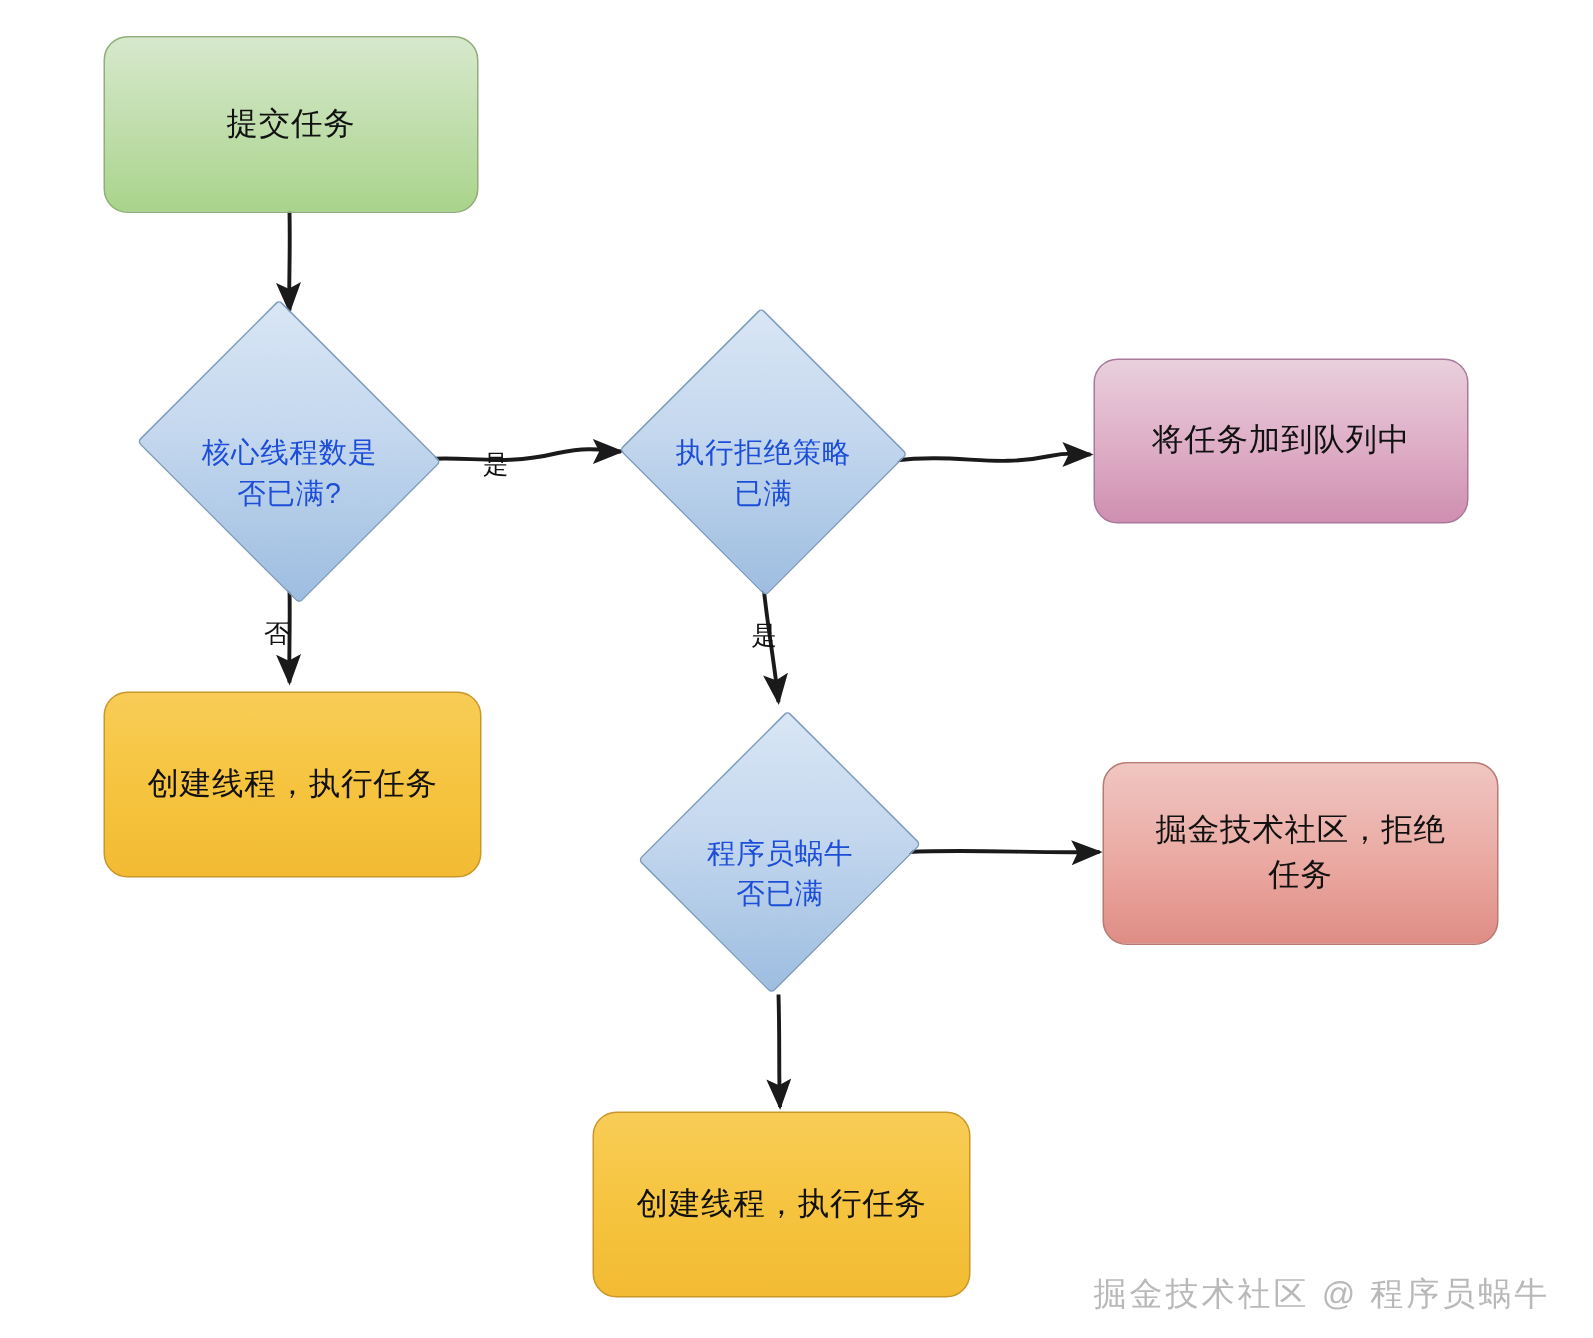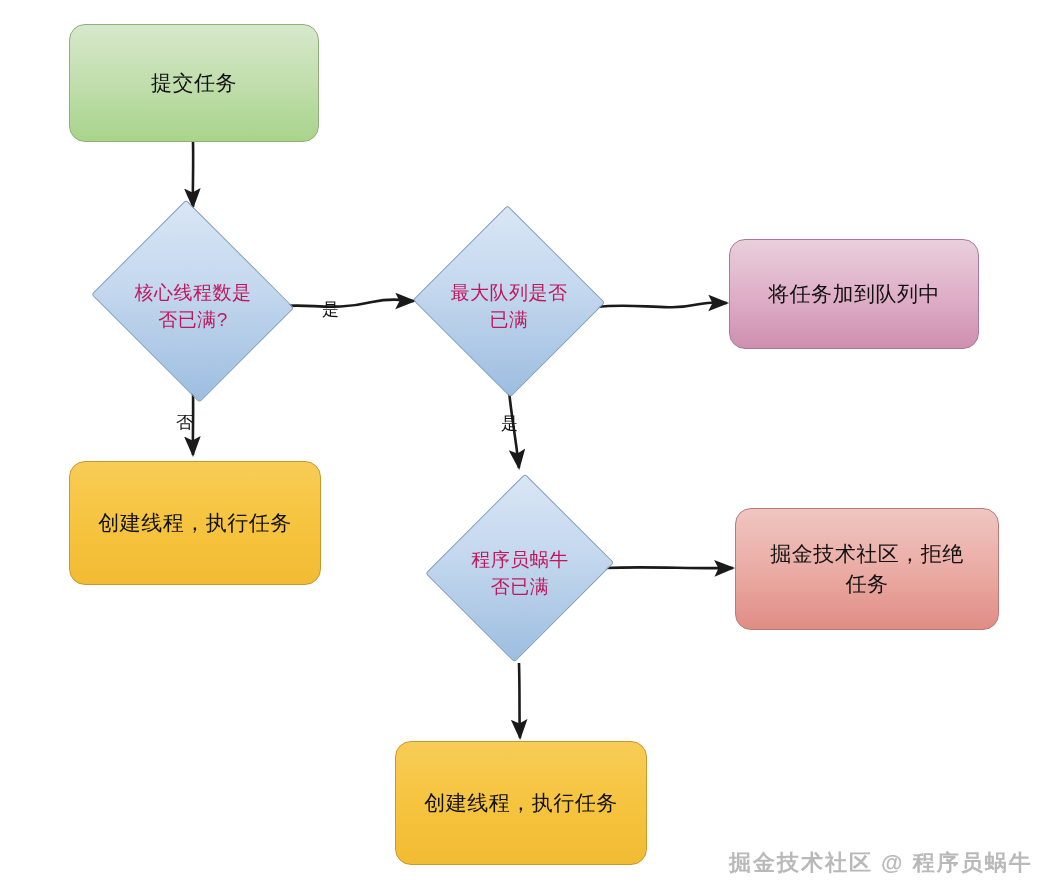--- a/index.html
+++ b/index.html
@@ -65,49 +65,48 @@
     top: 50%;
     width: 70.71%;
     height: 70.71%;
     transform: translate(-50%, -50%) rotate(45deg);
     background: linear-gradient(135deg, #d9e6f5 0%, #c3d7ee 45%, #9dbde0 100%);
     border: 1.5px solid #7c9cbe;
     border-radius: 3px;
   }
   .diamond-label {
     position: absolute;
-    left: 0; top: 6px;
+    left: 0; top: 16px;
     width: 100%;
     height: 100%;
     display: flex;
     align-items: center;
     justify-content: center;
     text-align: center;
     font-size: 19px;
     line-height: 1.4;
-    color: #be185d;
+    color: #1d4ed8;
     white-space: pre-line;
     letter-spacing: 0.5px;
   }
   .edge-label {
     position: absolute;
     z-index: 4;
     font-size: 17px;
     color: #111111;
     background: transparent;
     letter-spacing: 0.5px;
   }
   .watermark {
     position: absolute;
     z-index: 5;
     font-size: 22px;
     color: #b9b9b9;
     letter-spacing: 2px;
     white-space: nowrap;
-    font-weight: bold;
   }
 </style>
 </head>
 <body>
 
 <svg id="canvas" viewBox="0 0 1062 892">
   <defs>
     <marker id="arrowhead" markerWidth="9" markerHeight="9" refX="7.2" refY="3.2" orient="auto" markerUnits="strokeWidth">
       <path d="M0,0 L8,3.2 L0,6.4 L1.6,3.2 Z" fill="#1a1a1a"></path>
     </marker>
@@ -133,21 +132,21 @@
 </div>
 
 <div class="diamond-wrap" style="left:86px; top:208px; width:214px; height:186px;">
   <div class="diamond-shape"></div>
   <div class="diamond-label">核心线程数是
 否已满?</div>
 </div>
 
 <div class="diamond-wrap" style="left:413px; top:208px; width:192px; height:186px;">
   <div class="diamond-shape"></div>
-  <div class="diamond-label">最大队列是否
+  <div class="diamond-label">执行拒绝策略
 已满</div>
 </div>
 
 <div class="node rounded n-pink" style="left:729px; top:239px; width:250px; height:110px;">
   <span>将任务加到队列中</span>
 </div>
 
 <div class="node rounded n-orange" style="left:69px; top:461px; width:252px; height:124px;">
   <span>创建线程，执行任务</span>
 </div>

